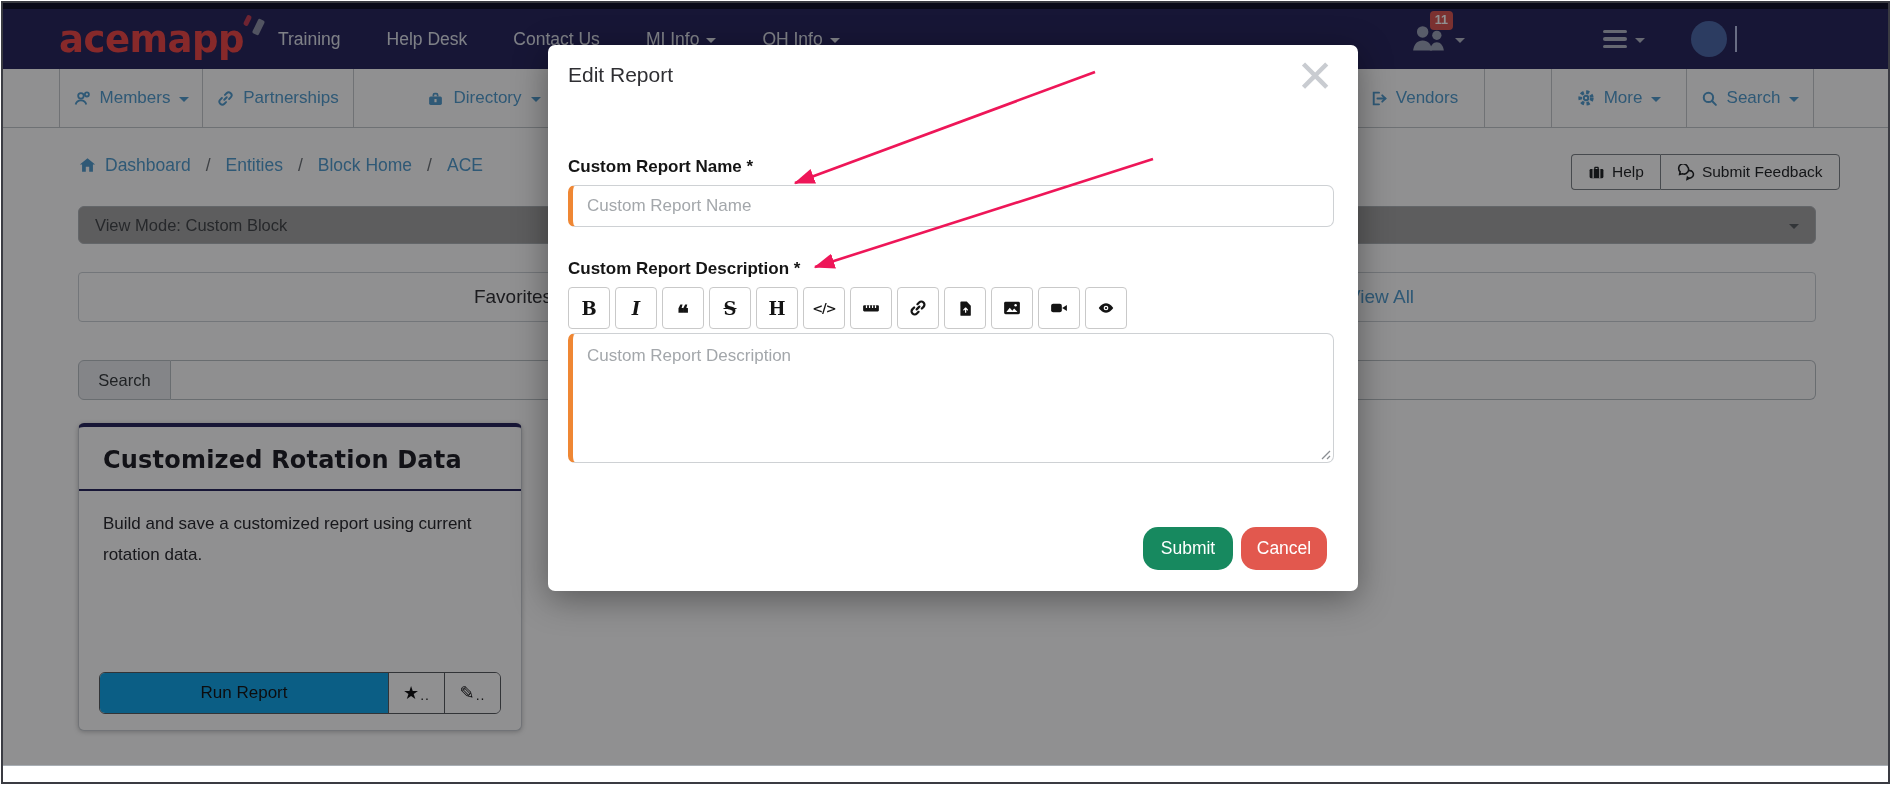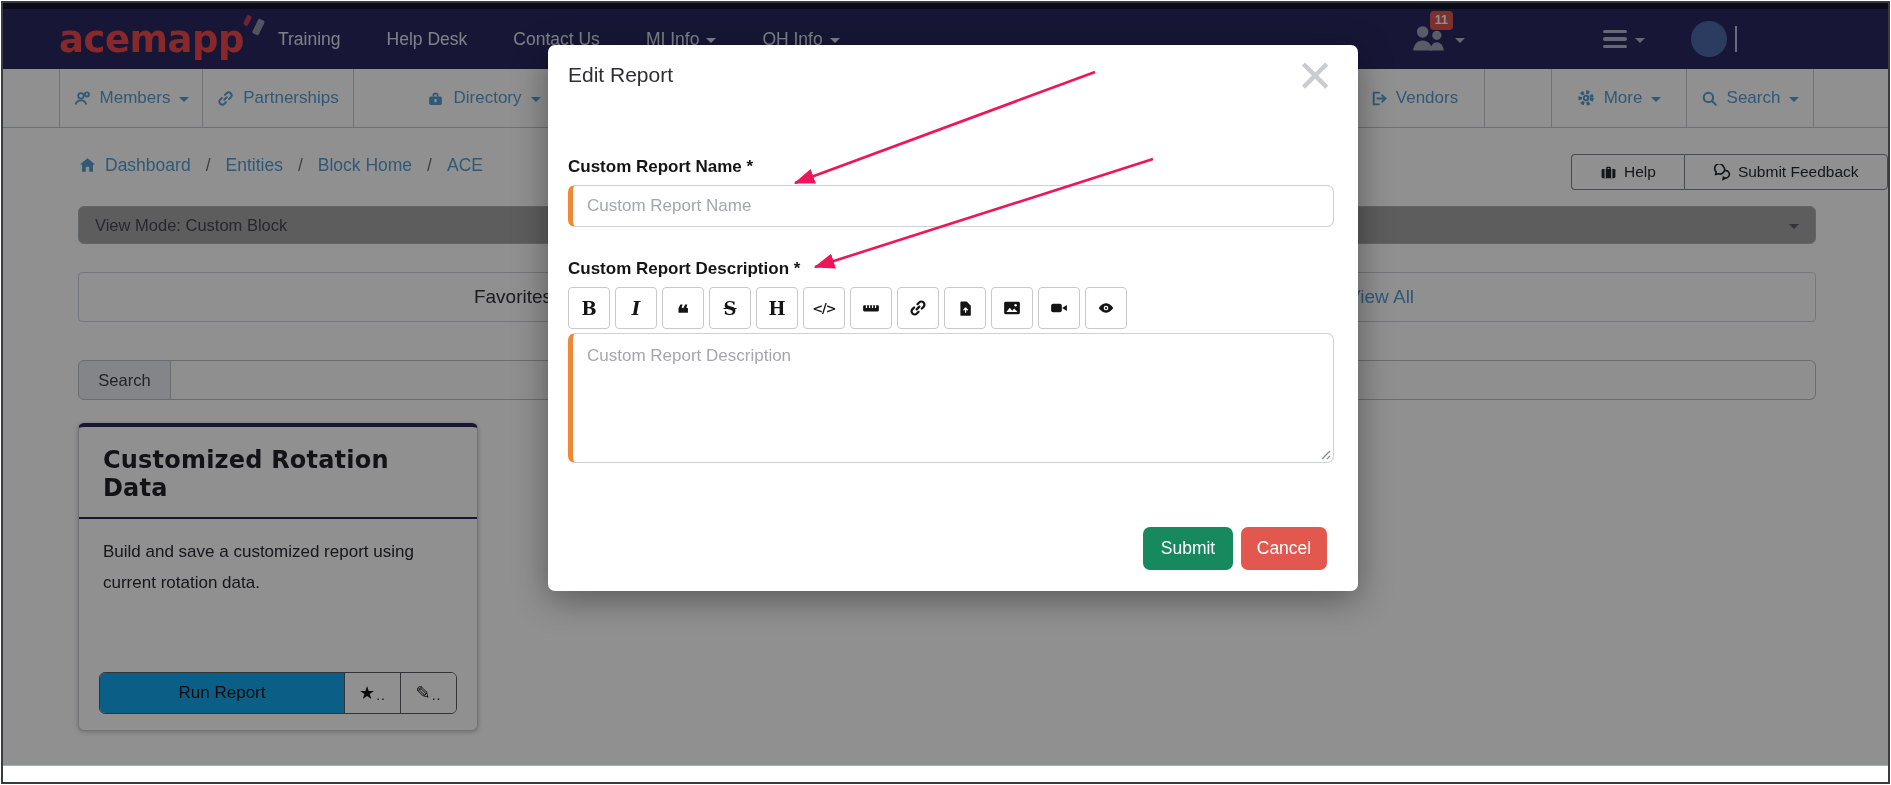--- a/index.html
+++ b/index.html
@@ -39,21 +39,21 @@
   .subnav-right .subnav-cell:last-child{border-right:1px solid #c5c9cd;}
   .subnav-left .subnav-cell:last-child{border-right:1px solid #c5c9cd;}
   .w-part{width:150px;} .w-mem{width:142px;} .w-dir{width:260px;}
   .w-ven{width:140px;} .w-empty{width:66px;} .w-more{width:134px;} .w-search{width:126px;}
 
   
   .breadcrumb{position:absolute;left:76px;top:152px;display:flex;align-items:center;font-size:17.5px;color:var(--link,#549fd2);}
   .crumb{display:flex;align-items:center;gap:9px;cursor:pointer;}
   .crumb-sep{color:#6a6f74;margin:0 15px;}
   .page-actions{position:absolute;left:1568px;top:151px;display:flex;}
-  .pa-btn{display:flex;align-items:center;gap:7px;height:36px;padding:0 28px;background:#fff;border:1px solid #7b8085;
+  .pa-btn{display:flex;align-items:center;gap:7px;height:36px;padding:0 16px;background:#fff;border:1px solid #7b8085;
     color:#1d1f21;font-size:15.5px;cursor:pointer;}
   .pa-btn:first-child{border-radius:4px 0 0 4px;border-right:none;}
   .pa-btn:last-child{border-radius:0 4px 4px 0;}
 
   
   .viewmode{position:absolute;left:75px;top:203px;width:1738px;height:38px;border:1px solid #aeb2b6;border-radius:6px;
     background:#a3a3a3;display:flex;align-items:center;padding-left:16px;box-sizing:border-box;font-size:16.5px;color:#3f4245;cursor:pointer;}
   .viewmode .caret{position:absolute;right:16px;color:#55595d;}
 
   
@@ -64,21 +64,21 @@
   .fav-viewall{left:50%;color:var(--link,#549fd2);cursor:pointer;}
 
   
   .searchrow{position:absolute;left:75px;top:357px;width:1738px;height:40px;display:flex;}
   .search-addon{width:93px;background:#e9ecef;border:1px solid #b9bfc4;border-radius:6px 0 0 6px;display:flex;
     align-items:center;justify-content:center;font-size:16.5px;color:#33373a;box-sizing:border-box;}
   .search-input{flex:1;border:1px solid #b9bfc4;border-left:none;border-radius:0 6px 6px 0;font-size:16px;
     padding:0 12px;outline:none;background:#fdfdfd;box-sizing:border-box;font-family:"Liberation Sans",sans-serif;}
 
   
-  .card{position:absolute;left:75px;top:420px;width:400px;height:308px;background:#fff;border:1px solid #c6cbd0;
+  .card{position:absolute;left:75px;top:420px;width:444px;height:308px;background:#fff;border:1px solid #c6cbd0;
     border-top:4px solid var(--navy,#232259);border-radius:6px;box-shadow:0 1px 5px rgba(0,0,0,.25);
     box-sizing:border-box;display:flex;flex-direction:column;}
   .card-header{padding:19px 24px 15px;border-bottom:2px solid var(--navy,#232259);}
   .card-title{font-family:"DejaVu Sans",sans-serif;font-size:24px;font-weight:600;color:#1b1b22;letter-spacing:.2px;}
   .card-body{padding:17px 24px;font-size:17px;color:#25252a;line-height:1.85;flex:1;}
   .card-footer{padding:0 20px 16px;}
   .btn-group{display:flex;height:40px;border:1px solid #55585c;border-radius:6px;overflow:hidden;}
   .run-btn{flex:1;display:flex;align-items:center;justify-content:center;font-size:17px;color:#101113;background:#0ea5e9;cursor:pointer;}
   .mini-btn{width:55px;display:flex;align-items:center;justify-content:center;border-left:1px solid #55585c;
     background:#fff;font-size:18px;color:#0c0c0e;cursor:pointer;gap:1px;}
@@ -101,21 +101,21 @@
   .tb-btn{width:42px;height:42px;border:1px solid #c9c9c9;border-radius:4px;background:#fff;display:flex;
     align-items:center;justify-content:center;cursor:pointer;color:#141414;}
   .tb-txt{font-family:"DejaVu Serif",serif;font-weight:bold;font-size:18px;}
   .tb-italic{font-style:italic;} .tb-strike{text-decoration:line-through;}
   .tb-quote{font-size:22px;line-height:0;margin-top:10px;}
   .tb-code{font-size:13px;letter-spacing:-1px;}
   .desc-area{position:absolute;left:20px;top:288px;width:766px;height:130px;box-sizing:border-box;resize:none;
     border:1px solid #ced1d4;border-left:5px solid var(--accent-orange,#ef8734);border-radius:7px;
     font-size:17px;padding:12px 14px;outline:none;color:#333;font-family:"Liberation Sans",sans-serif;}
   .resize-grip{position:absolute;left:770px;top:402px;pointer-events:none;}
-  .modal-btn{position:absolute;top:482px;height:43px;border:none;border-radius:7px;color:#fff;font-size:17.5px;
+  .modal-btn{position:absolute;top:482px;height:43px;border:none;border-radius:15px;color:#fff;font-size:17.5px;
     display:flex;align-items:center;justify-content:center;cursor:pointer;font-family:"Liberation Sans",sans-serif;}
   .btn-submit{left:595px;width:90px;background:var(--submit-green,#17895f);}
   .btn-cancel{left:693px;width:86px;background:var(--cancel-red,#e2584e);}
 
   
   .arrows{position:absolute;inset:0;z-index:60;pointer-events:none;}
 
   .icon{display:inline-block;vertical-align:middle;}
 </style>
 </head>

